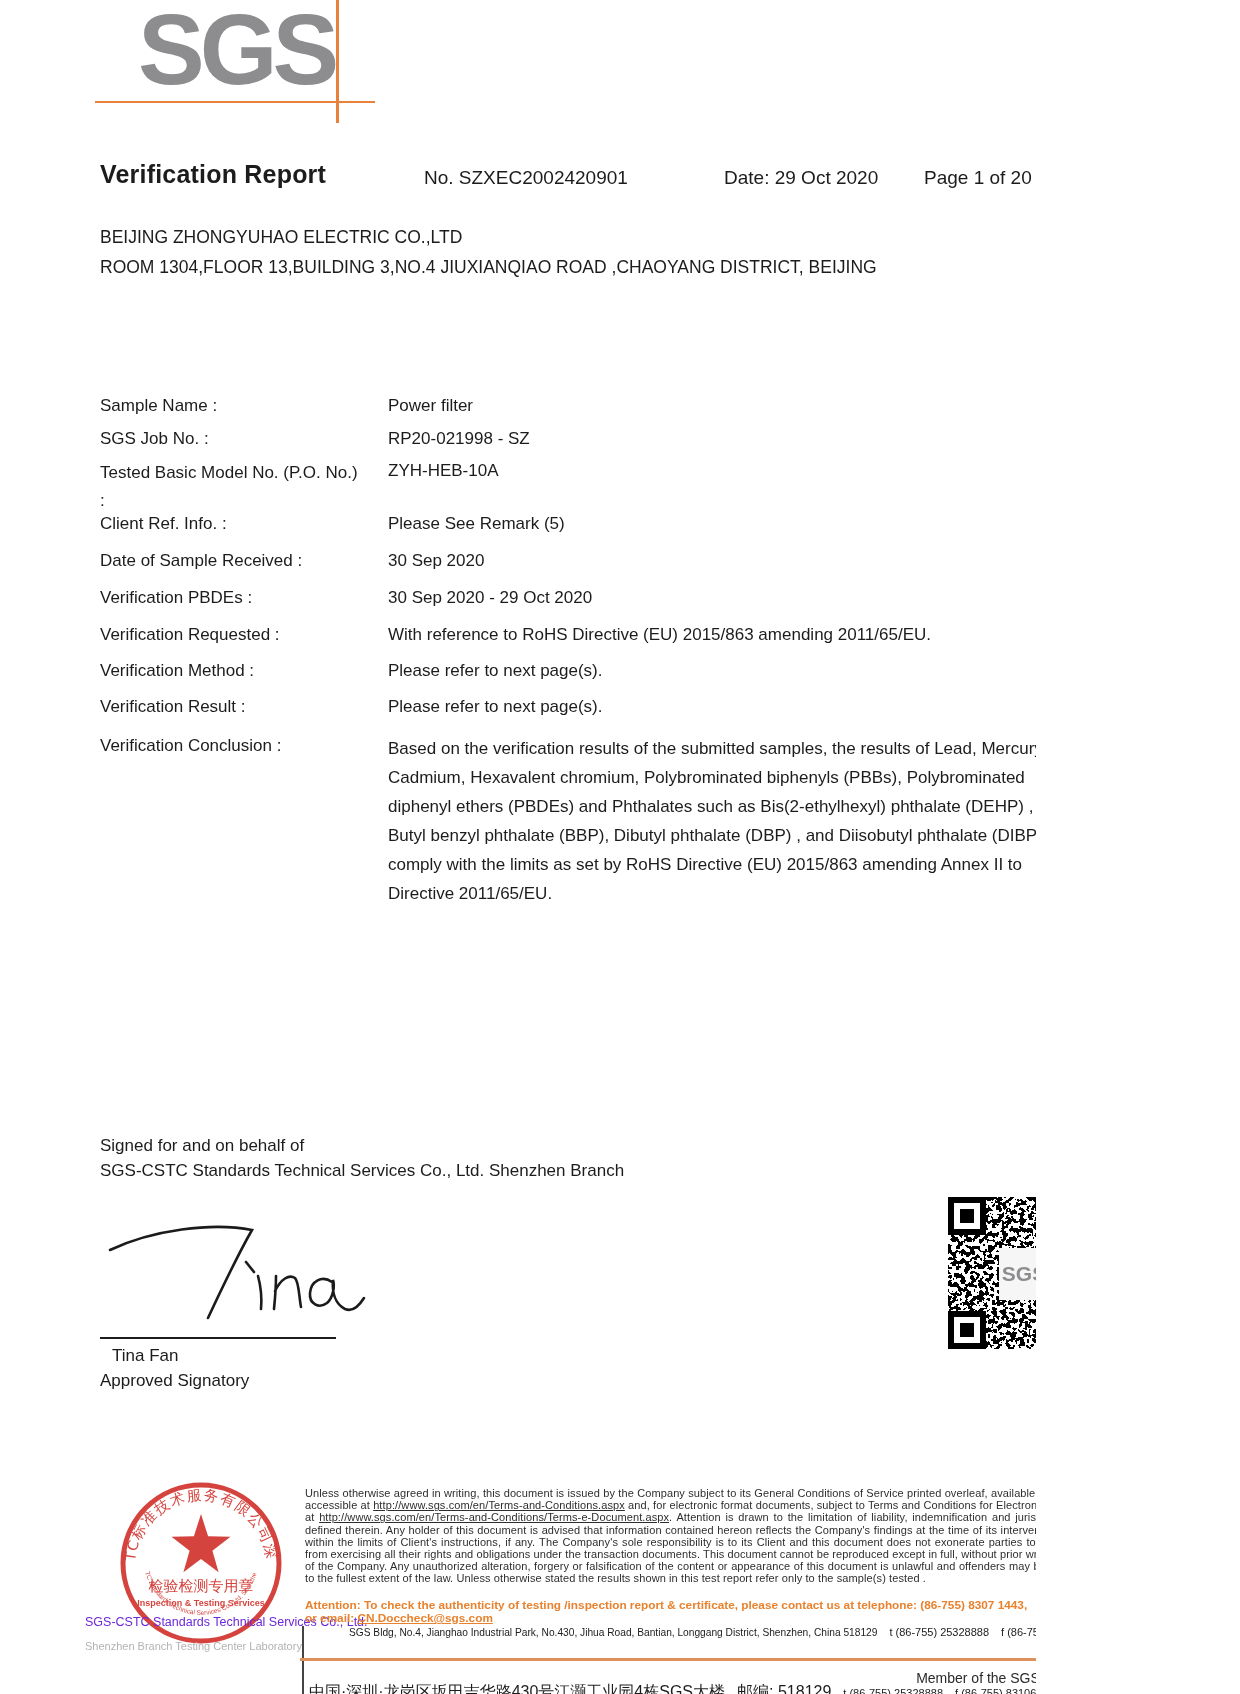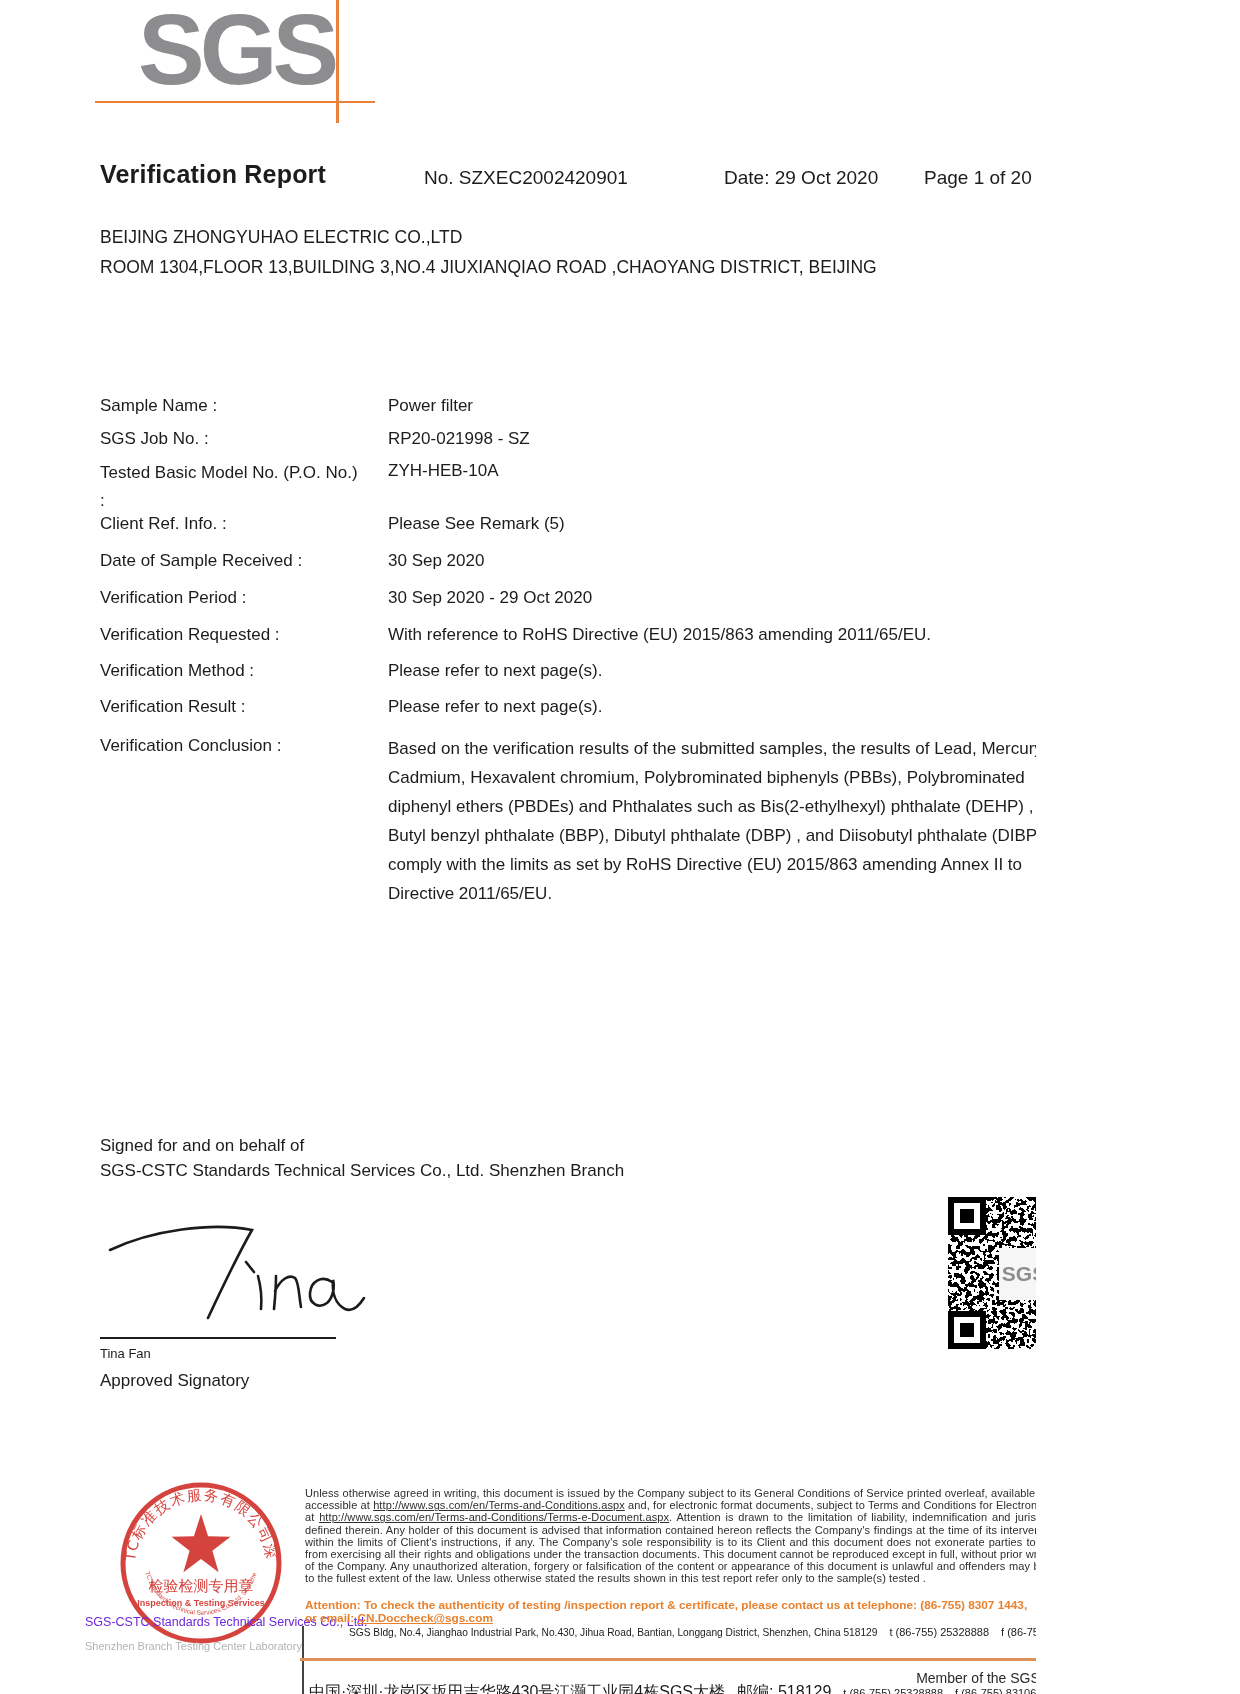--- a/index.html
+++ b/index.html
@@ -22,21 +22,21 @@
   
   .frow{left:100px;width:1060px;font-size:17px;line-height:24px;}
   .flabel{position:absolute;left:0;top:0;width:282px;}
   .fvalue{position:absolute;left:288px;top:0;width:700px;}
   .fvalue.para{line-height:29px;width:668px;}
   
   .signed1{left:100px;top:1136px;font-size:17px;}
   .signed2{left:100px;top:1161px;font-size:17px;}
   .sig-svg{left:104px;top:1212px;}
   .sig-rule{left:100px;top:1337px;width:236px;height:2px;background:#1c1c1c;}
-  .sig-name{left:100px;top:1346px;font-size:13px;}
+  .sig-name{left:112px;top:1346px;font-size:17px;}
   .sig-role{left:100px;top:1371px;font-size:17px;}
   
   .qr{left:943px;top:1192px;}
   
   .stamp{left:118px;top:1480px;opacity:.92;}
   
   .gray-co1{left:85px;top:1615px;font-size:12.5px;color:#6d28d9;white-space:nowrap;}
   .gray-co2{left:85px;top:1640px;font-size:11px;color:#b3b3b5;white-space:nowrap;}
   .disclaimer{left:305px;top:1487px;width:800px;font-size:11px;line-height:12.2px;
     text-align:justify;color:#2e2e2e;letter-spacing:.1px;}
@@ -85,21 +85,21 @@
   </div>
   <div class="abs frow" style="top:512px;">
     <div class="flabel">Client Ref. Info. :</div>
     <div class="fvalue">Please See Remark (5)</div>
   </div>
   <div class="abs frow" style="top:549px;">
     <div class="flabel">Date of Sample Received :</div>
     <div class="fvalue">30 Sep 2020</div>
   </div>
   <div class="abs frow" style="top:586px;">
-    <div class="flabel">Verification Period :</div>
+    <div class="flabel">Verification PBDEs :</div>
     <div class="fvalue">30 Sep 2020 - 29 Oct 2020</div>
   </div>
   <div class="abs frow" style="top:623px;">
     <div class="flabel">Verification Requested :</div>
     <div class="fvalue">With reference to RoHS Directive (EU) 2015/863 amending 2011/65/EU.</div>
   </div>
   <div class="abs frow" style="top:659px;">
     <div class="flabel">Verification Method :</div>
     <div class="fvalue">Please refer to next page(s).</div>
   </div>

